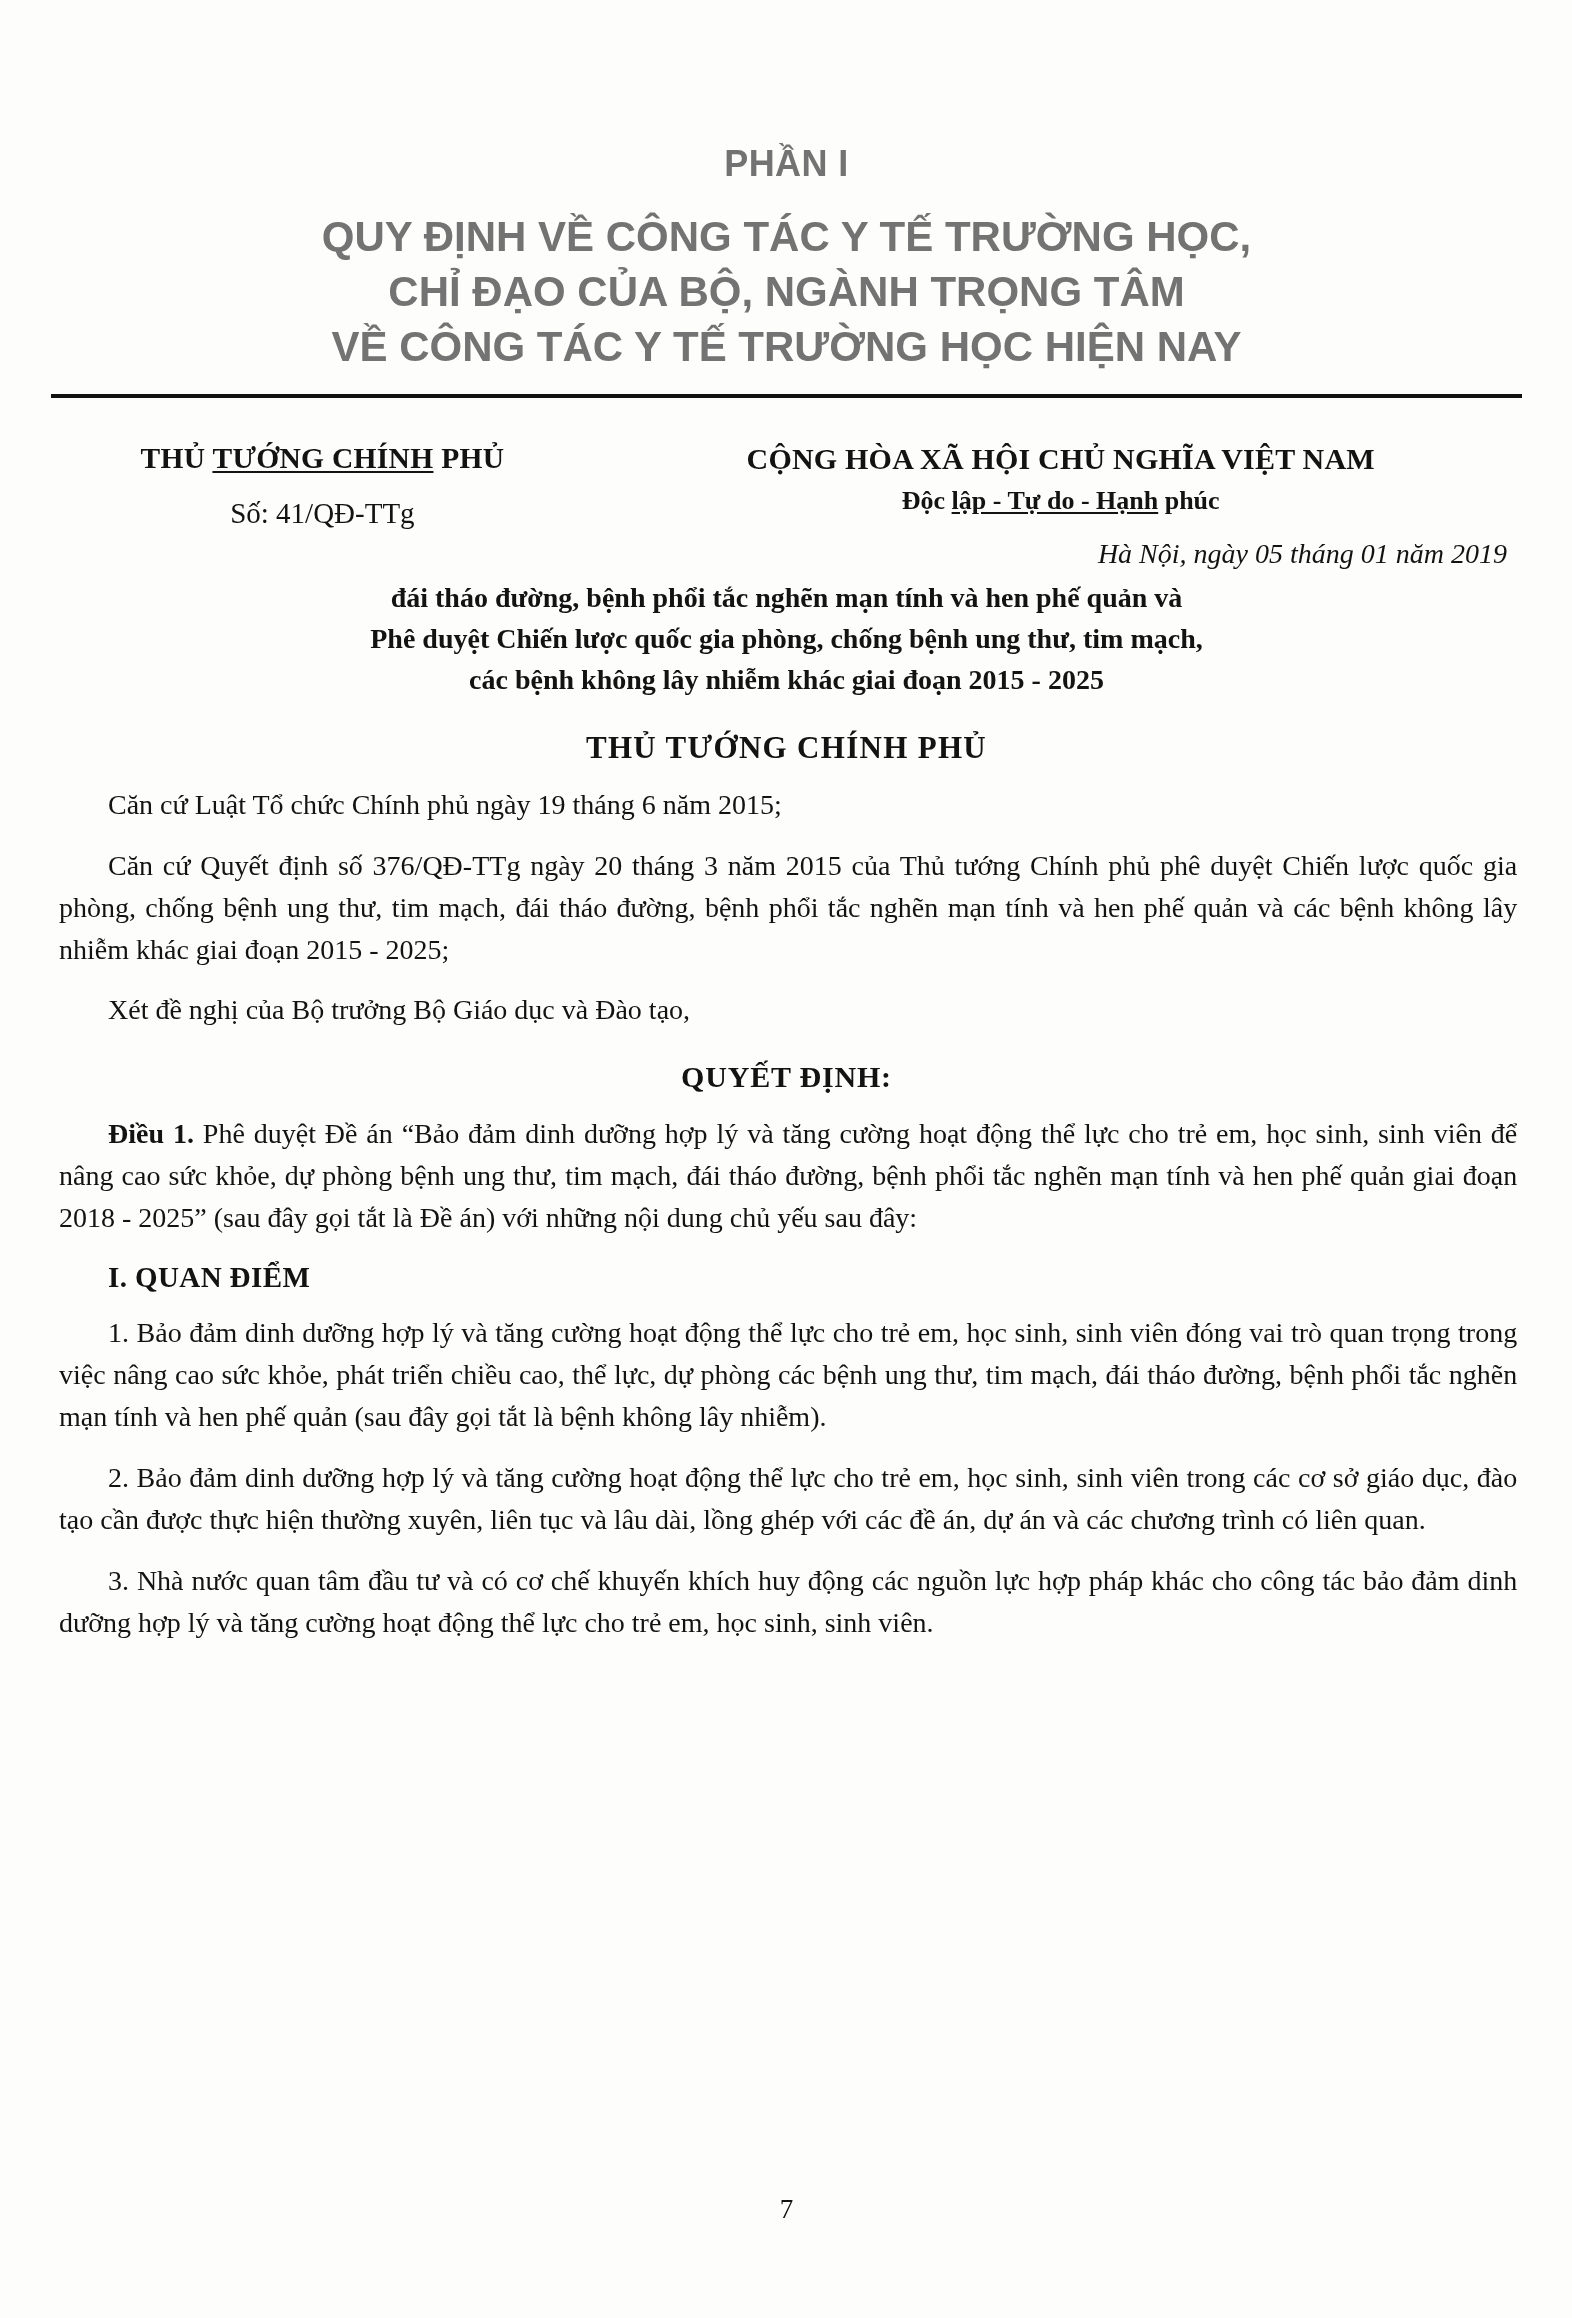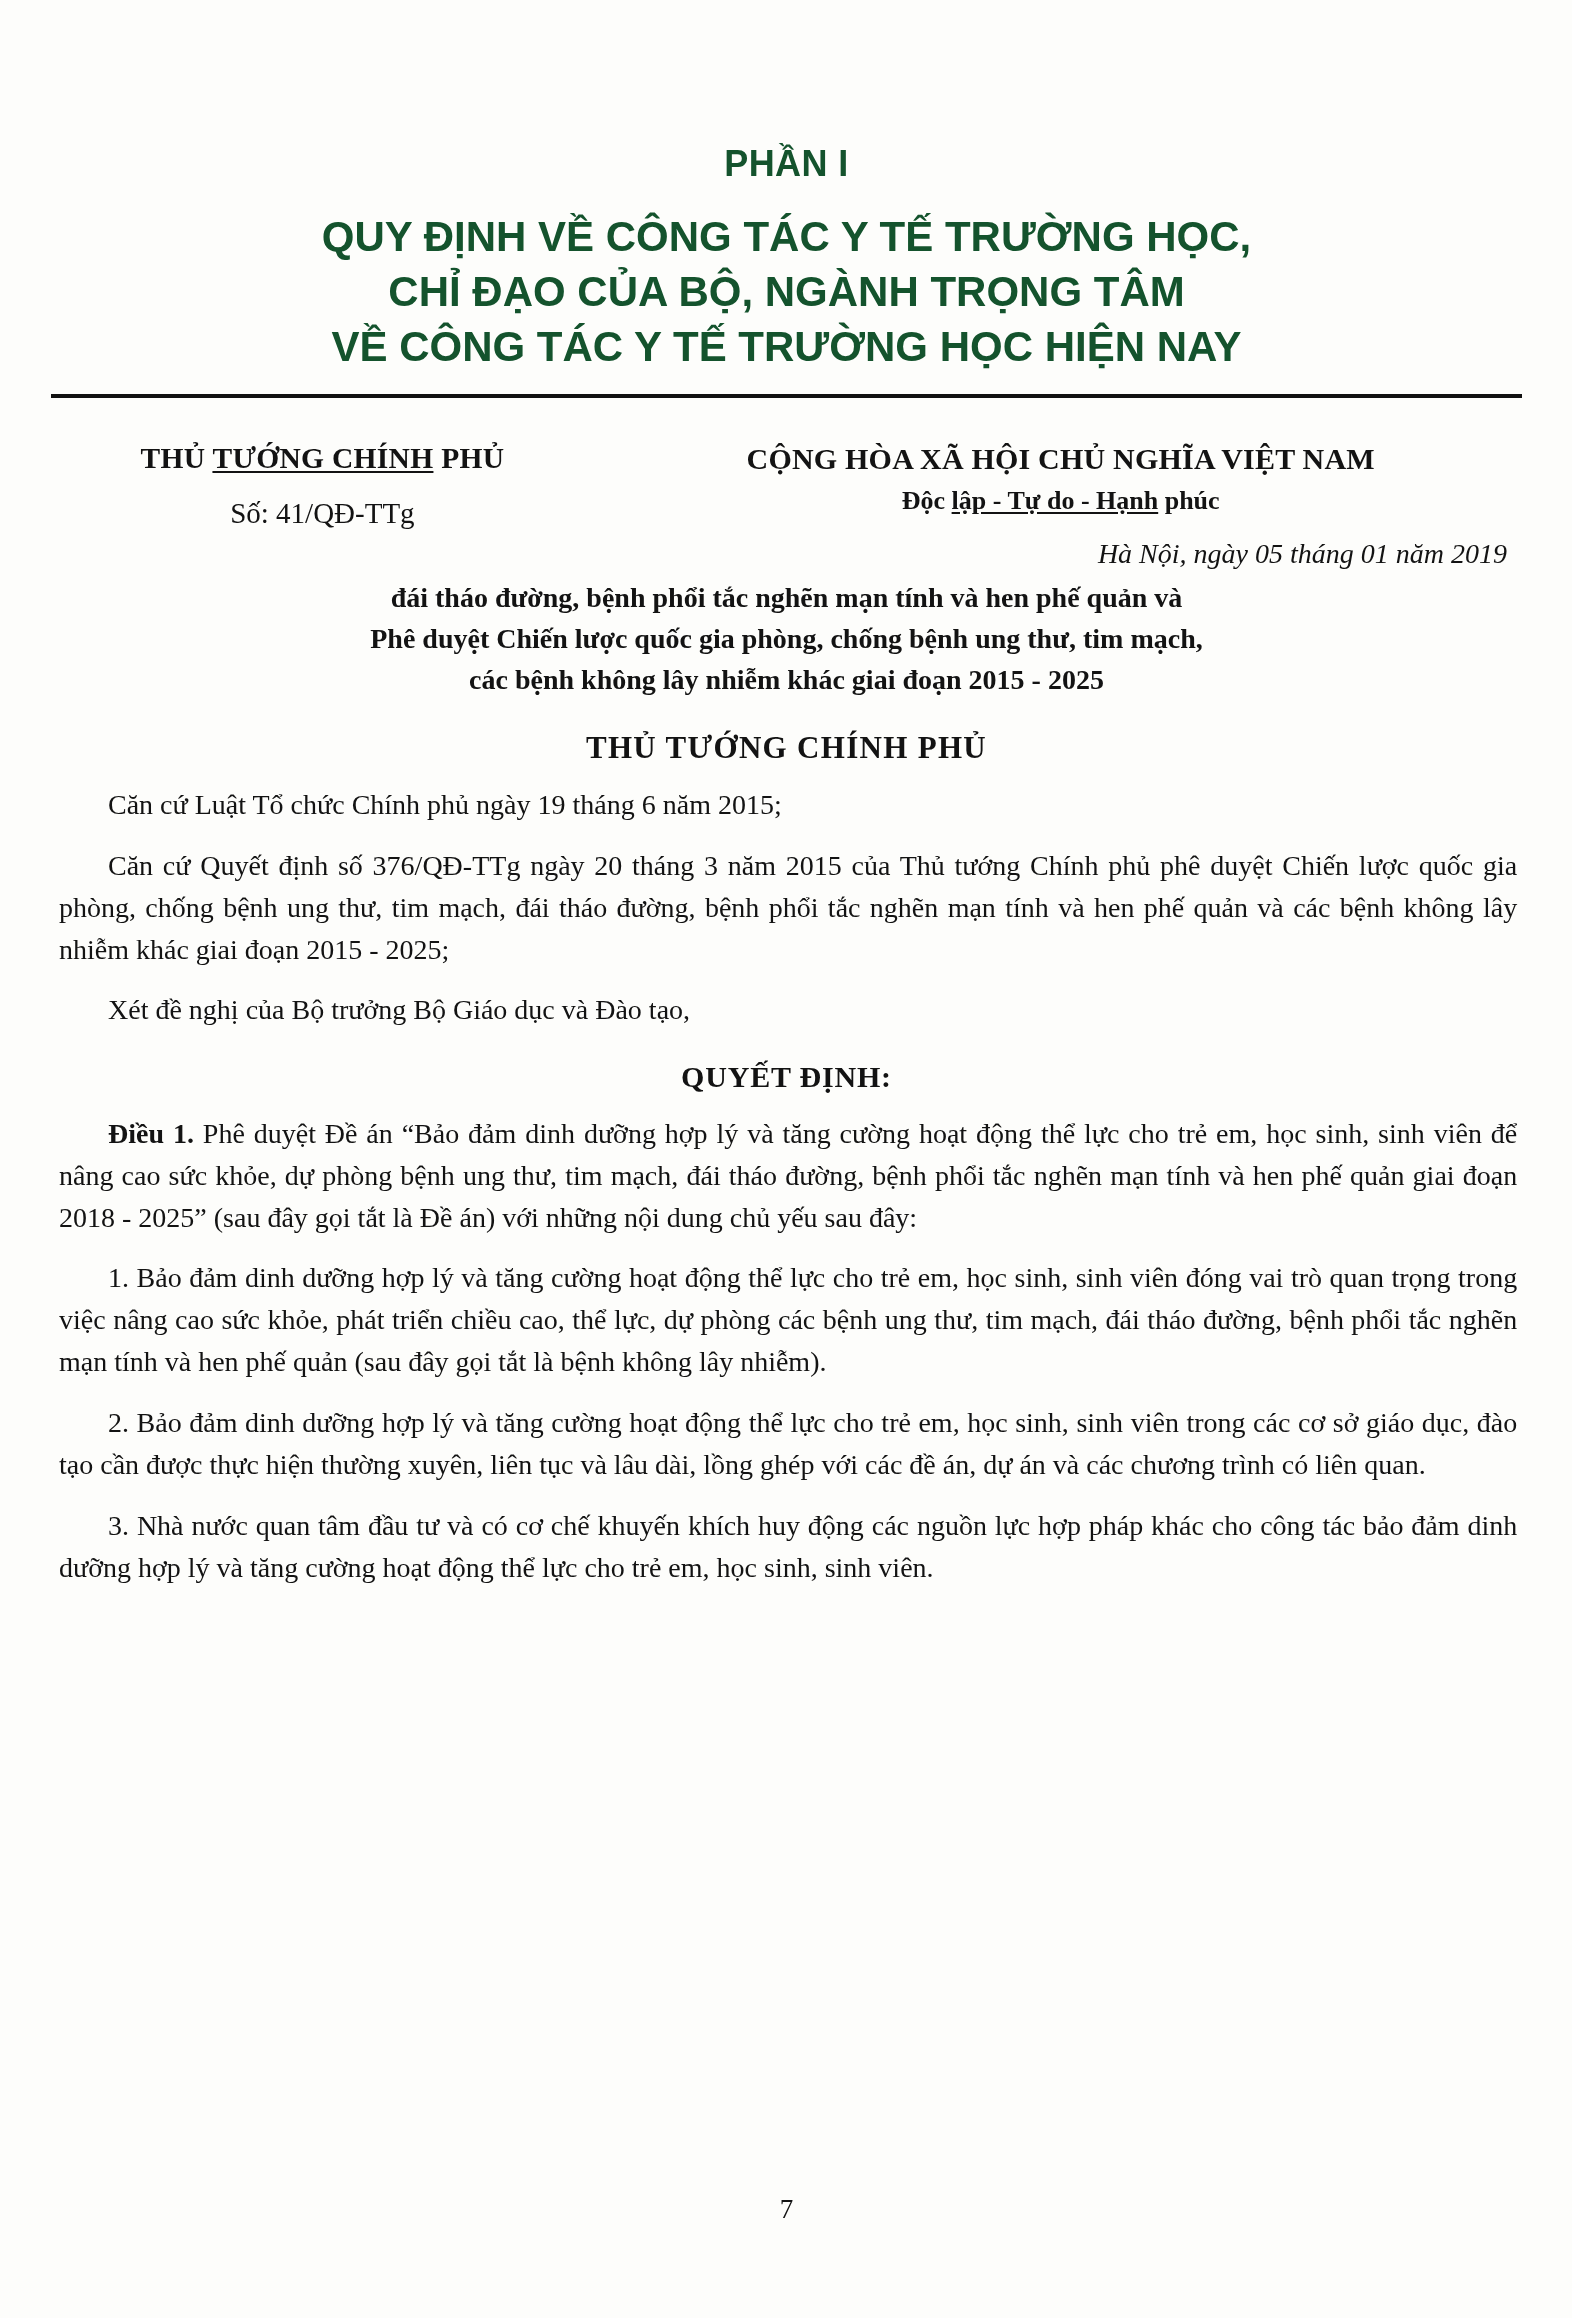--- a/index.html
+++ b/index.html
@@ -29,21 +29,21 @@
     width: 1485px;
     height: 2319px;
   }
 
   
   .heading-wrap {
     padding-top: 143px;
     text-align: center;
     font-family: "Liberation Sans", sans-serif;
     font-weight: bold;
-    color: #14532d;
+    color: #737373;
   }
   .heading-part {
     font-size: 36px;
     letter-spacing: 0.4px;
     margin-bottom: 23.6px;
   }
   .heading-main {
     font-size: 42px;
     line-height: 1.32;
     letter-spacing: 0px;
@@ -204,20 +204,21 @@
     <div class="signer">THỦ TƯỚNG CHÍNH PHỦ</div>
 
     <div class="para italic indent">Căn cứ Luật Tổ chức Chính phủ ngày 19 tháng 6 năm 2015;</div>
     <div class="para italic indent">Căn cứ Quyết định số 376/QĐ-TTg ngày 20 tháng 3 năm 2015 của Thủ tướng Chính phủ phê duyệt Chiến lược quốc gia phòng, chống bệnh ung thư, tim mạch, đái tháo đường, bệnh phổi tắc nghẽn mạn tính và hen phế quản và các bệnh không lây nhiễm khác giai đoạn 2015 - 2025;</div>
     <div class="para italic indent">Xét đề nghị của Bộ trưởng Bộ Giáo dục và Đào tạo,</div>
 
     <div class="decision-word">QUYẾT ĐỊNH:</div>
 
     <div class="para indent"><span class="b">Điều 1.</span><span> Phê duyệt Đề án “Bảo đảm dinh dưỡng hợp lý và tăng cường hoạt động thể lực cho trẻ em, học sinh, sinh viên để nâng cao sức khỏe, dự phòng bệnh ung thư, tim mạch, đái tháo đường, bệnh phổi tắc nghẽn mạn tính và hen phế quản giai đoạn 2018 - 2025” (sau đây gọi tắt là Đề án) với những nội dung chủ yếu sau đây:</span></div>
 
+    <div class="section-title">I. QUAN ĐIỂM</div>
 
     <div class="para indent">1. Bảo đảm dinh dưỡng hợp lý và tăng cường hoạt động thể lực cho trẻ em, học sinh, sinh viên đóng vai trò quan trọng trong việc nâng cao sức khỏe, phát triển chiều cao, thể lực, dự phòng các bệnh ung thư, tim mạch, đái tháo đường, bệnh phổi tắc nghẽn mạn tính và hen phế quản (sau đây gọi tắt là bệnh không lây nhiễm).</div>
     <div class="para indent">2. Bảo đảm dinh dưỡng hợp lý và tăng cường hoạt động thể lực cho trẻ em, học sinh, sinh viên trong các cơ sở giáo dục, đào tạo cần được thực hiện thường xuyên, liên tục và lâu dài, lồng ghép với các đề án, dự án và các chương trình có liên quan.</div>
     <div class="para indent">3. Nhà nước quan tâm đầu tư và có cơ chế khuyến khích huy động các nguồn lực hợp pháp khác cho công tác bảo đảm dinh dưỡng hợp lý và tăng cường hoạt động thể lực cho trẻ em, học sinh, sinh viên.</div>
 
   </div>
 
   <div class="page-number" style="left:44px;">7</div>
 </div>
 

